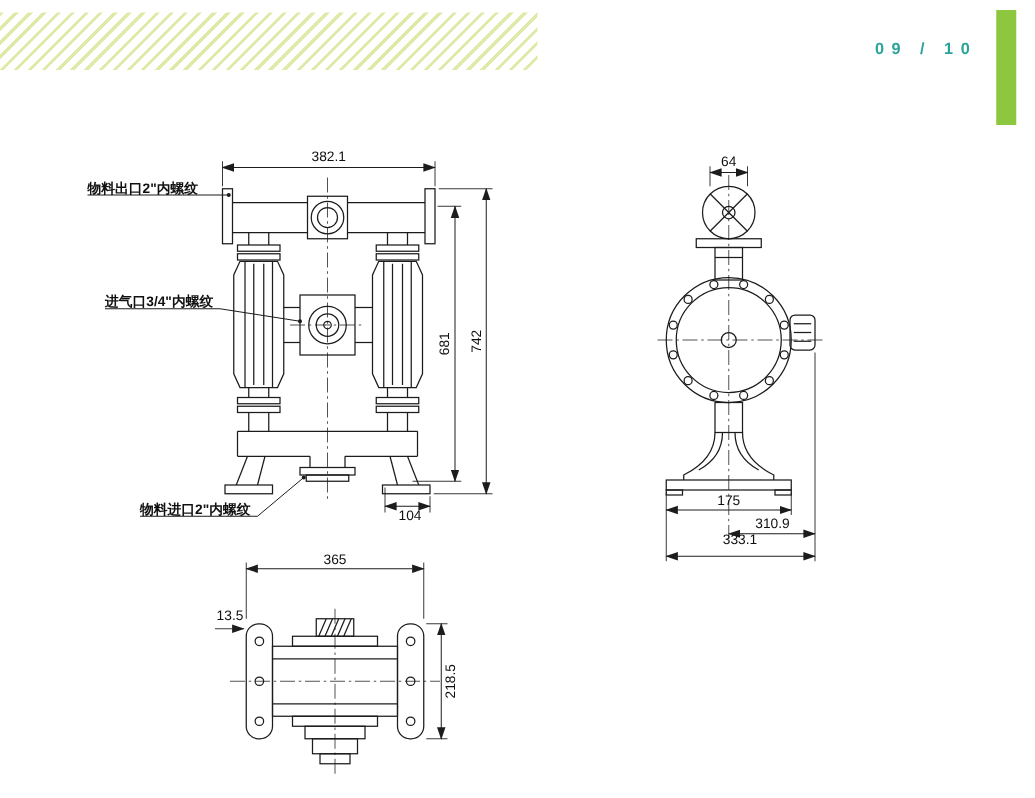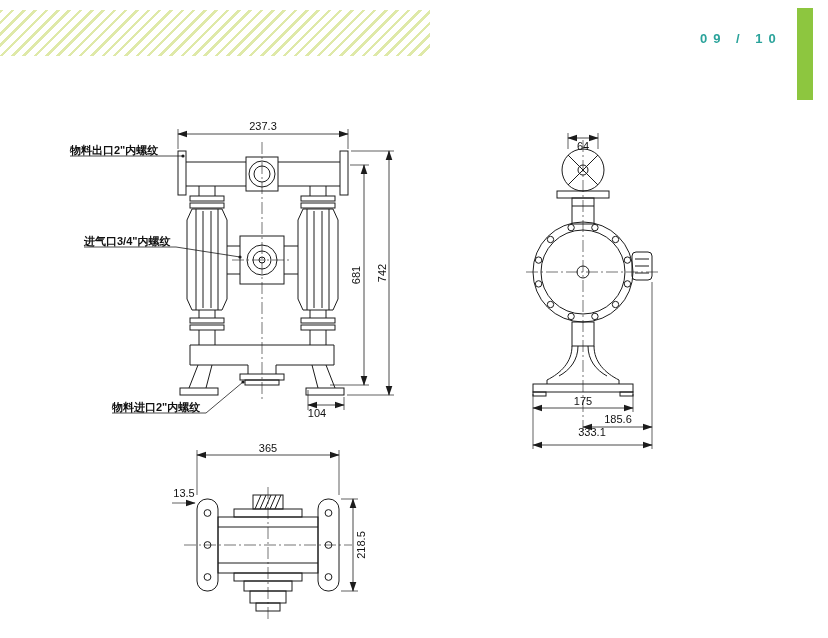--- a/index.html
+++ b/index.html
@@ -284,27 +284,27 @@
         <line class="dim" marker-start="url(#arr)" marker-end="url(#arr)" x1="353" y1="499" x2="353" y2="591"></line>
         <line class="ext" marker-end="url(#arr)" x1="172" y1="503" x2="195" y2="503"></line>
       </g>
     </g>
   </svg>
 
   <div class="lbl" style="left:70px; top:143px;">物料出口2"内螺纹</div>
   <div class="lbl" style="left:84px; top:234px;">进气口3/4"内螺纹</div>
   <div class="lbl" style="left:112px; top:400px;">物料进口2"内螺纹</div>
 
-  <div class="dim-text" style="left:263px; top:120px;">237.3</div>
+  <div class="dim-text" style="left:263px; top:120px;">382.1</div>
   <div class="dim-text rot" style="left:382px; top:273px;">742</div>
   <div class="dim-text rot" style="left:356px; top:275px;">681</div>
-  <div class="dim-text" style="left:317px; top:407px;">104</div>
-
-  <div class="dim-text" style="left:583px; top:124px;margin-top:16px;">64</div>
+  <div class="dim-text" style="left:328px; top:407px;">104</div>
+
+  <div class="dim-text" style="left:583px; top:124px;">64</div>
   <div class="dim-text" style="left:583px; top:395px;">175</div>
-  <div class="dim-text" style="left:618px; top:413px;">185.6</div>
+  <div class="dim-text" style="left:618px; top:413px;">310.9</div>
   <div class="dim-text" style="left:592px; top:426px;">333.1</div>
 
   <div class="dim-text" style="left:268px; top:442px;">365</div>
   <div class="dim-text" style="left:172px; top:487px;margin-left:12px;">13.5</div>
   <div class="dim-text rot" style="left:361px; top:545px;">218.5</div>
 
 </div>
 
 </body></html>

